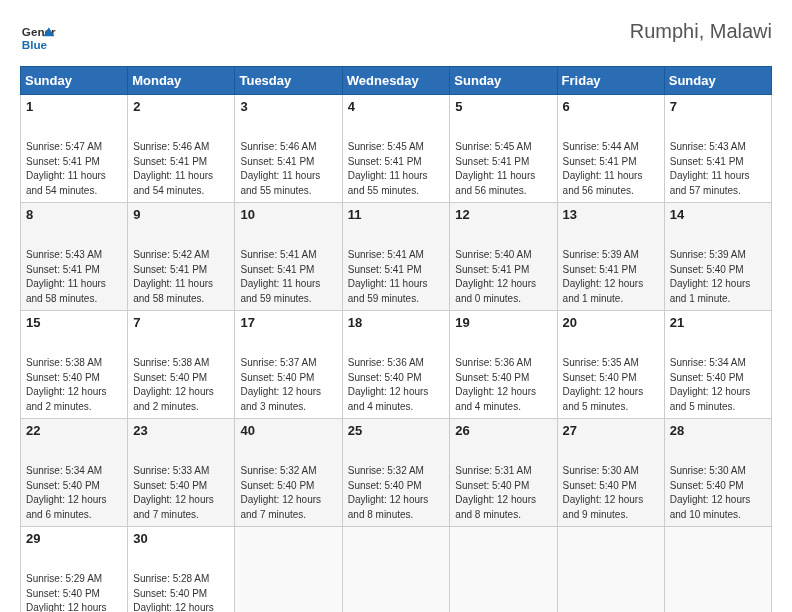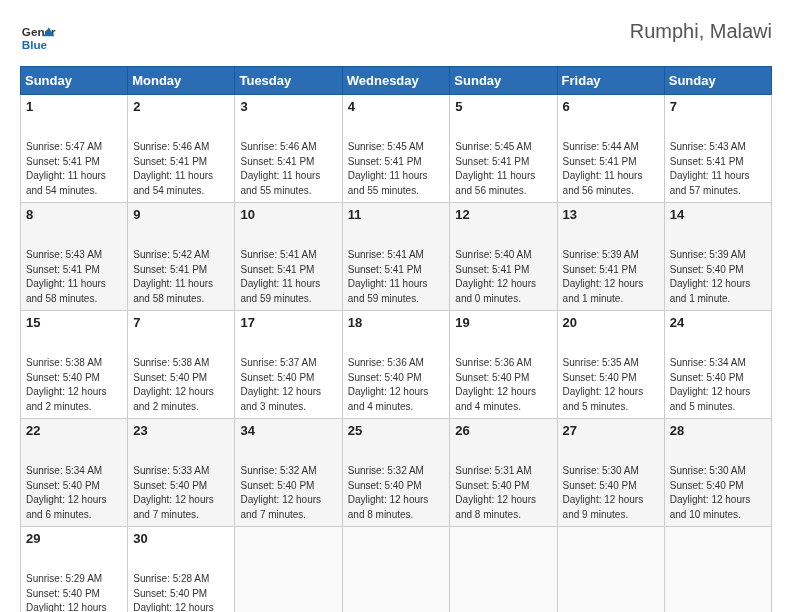--- a/index.html
+++ b/index.html
@@ -188,35 +188,35 @@
       </td>
         <td>
         <div class="day-num">19</div>
         <div class="day-info">Sunrise: 5:36 AM<br>Sunset: 5:40 PM<br>Daylight: 12 hours and 4 minutes.</div>
       </td>
         <td>
         <div class="day-num">20</div>
         <div class="day-info">Sunrise: 5:35 AM<br>Sunset: 5:40 PM<br>Daylight: 12 hours and 5 minutes.</div>
       </td>
         <td>
-        <div class="day-num">24</div>
+        <div class="day-num">21</div>
         <div class="day-info">Sunrise: 5:34 AM<br>Sunset: 5:40 PM<br>Daylight: 12 hours and 5 minutes.</div>
       </td>
       </tr>
       <tr>
         <td>
         <div class="day-num">22</div>
         <div class="day-info">Sunrise: 5:34 AM<br>Sunset: 5:40 PM<br>Daylight: 12 hours and 6 minutes.</div>
       </td>
         <td>
         <div class="day-num">23</div>
         <div class="day-info">Sunrise: 5:33 AM<br>Sunset: 5:40 PM<br>Daylight: 12 hours and 7 minutes.</div>
       </td>
         <td>
-        <div class="day-num">34</div>
+        <div class="day-num">40</div>
         <div class="day-info">Sunrise: 5:32 AM<br>Sunset: 5:40 PM<br>Daylight: 12 hours and 7 minutes.</div>
       </td>
         <td>
         <div class="day-num">25</div>
         <div class="day-info">Sunrise: 5:32 AM<br>Sunset: 5:40 PM<br>Daylight: 12 hours and 8 minutes.</div>
       </td>
         <td>
         <div class="day-num">26</div>
         <div class="day-info">Sunrise: 5:31 AM<br>Sunset: 5:40 PM<br>Daylight: 12 hours and 8 minutes.</div>
       </td>

